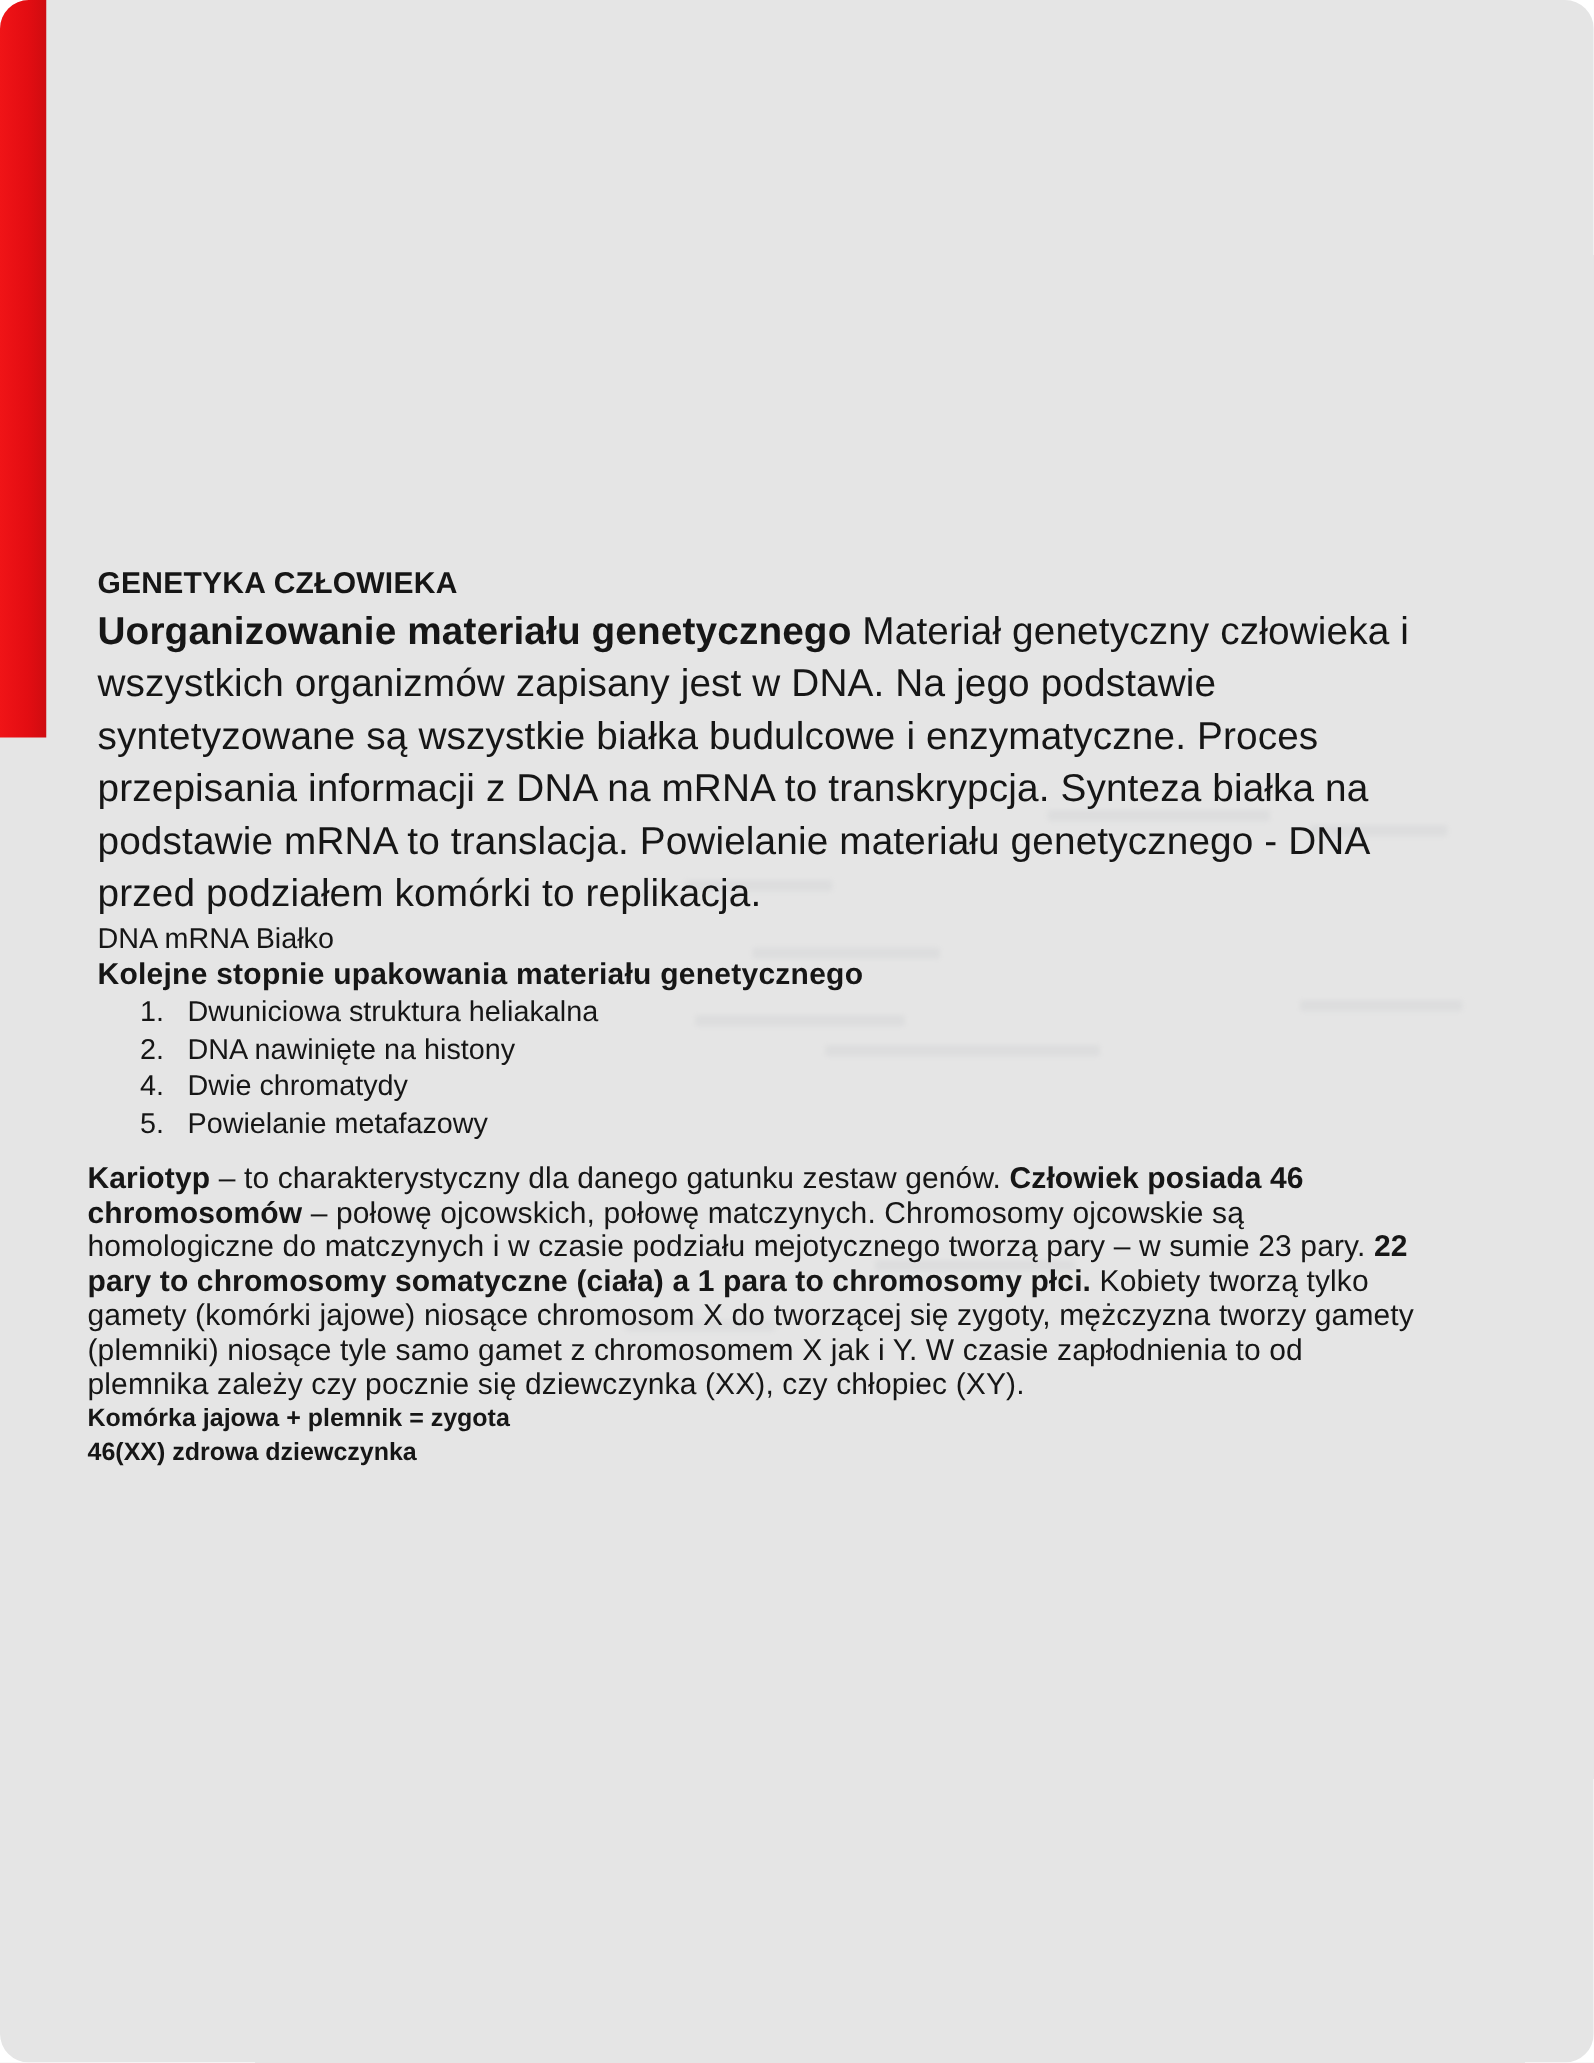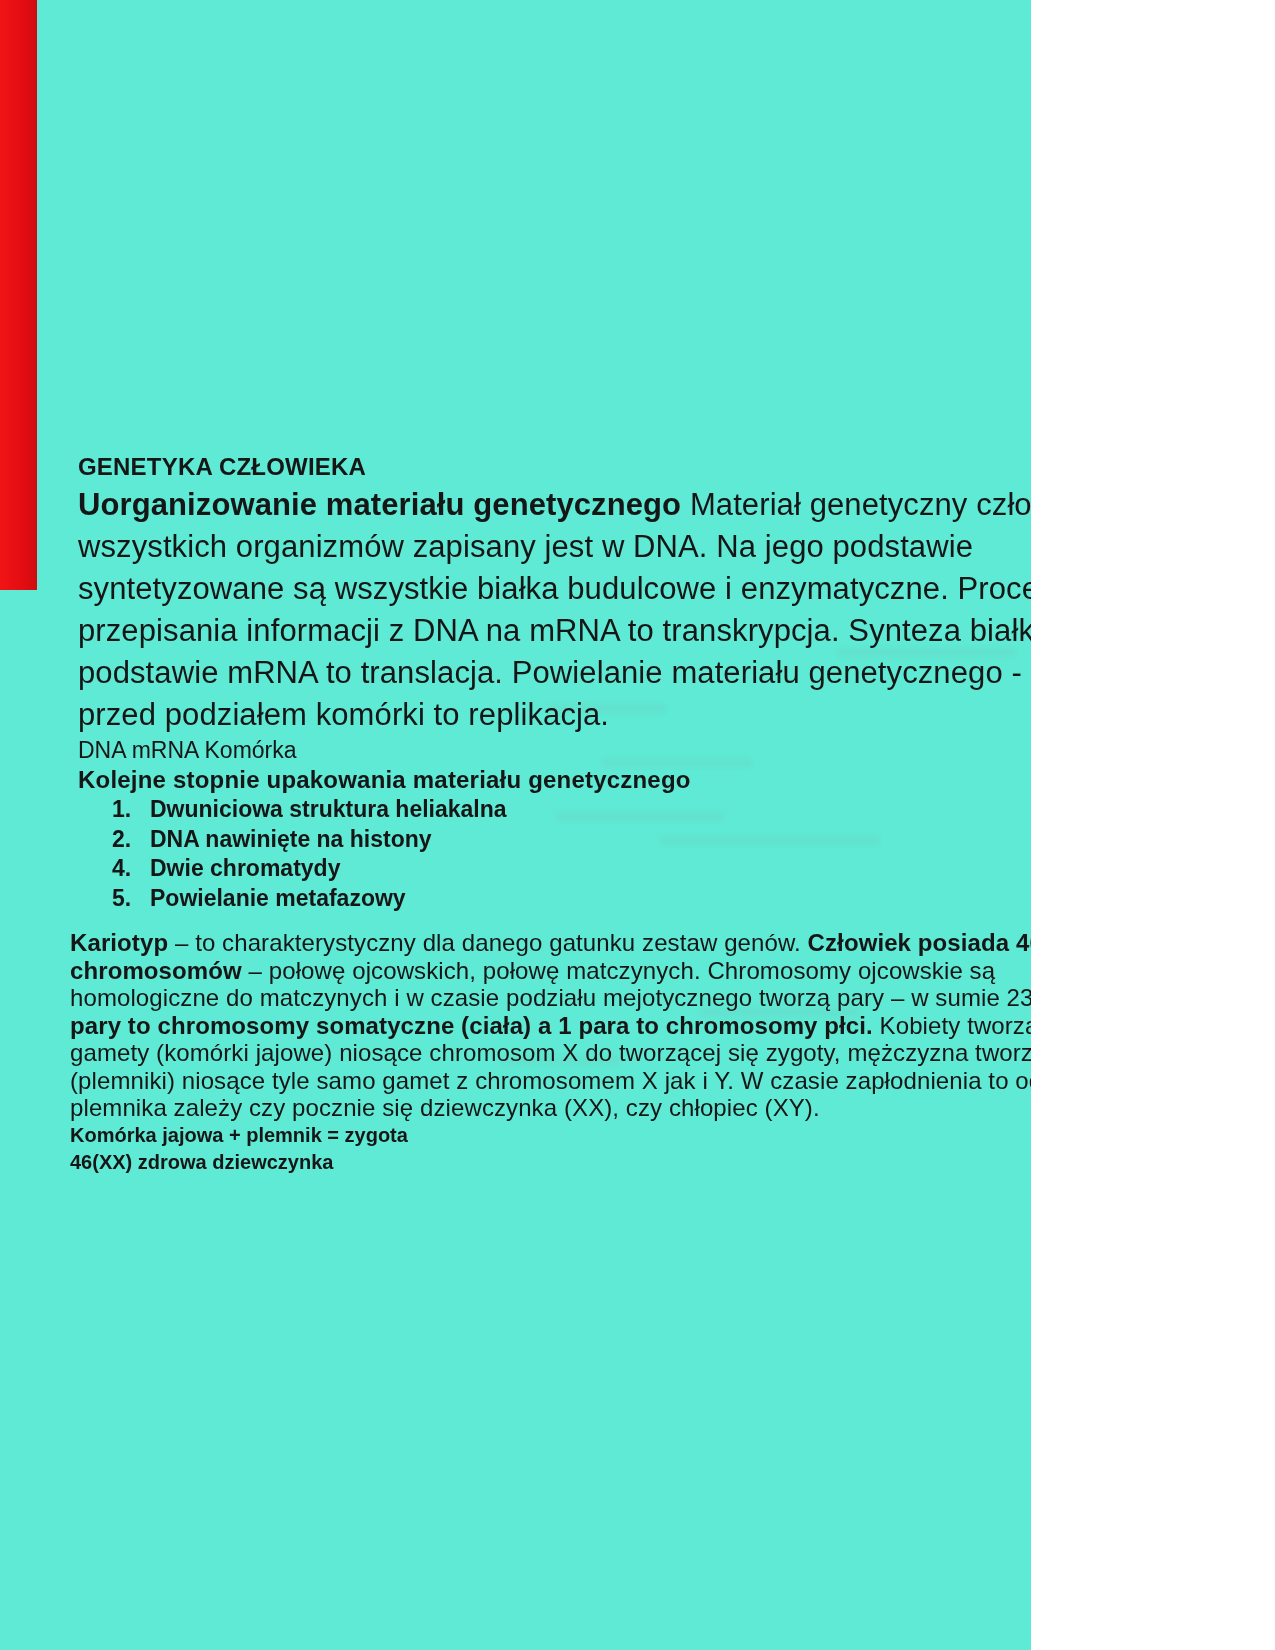--- a/index.html
+++ b/index.html
@@ -1,23 +1,24 @@
 <!DOCTYPE html>
 <html><head>
 <meta charset="utf-8">
 <style>
   html, body { margin: 0; padding: 0; background: #ffffff; }
   .page {
     position: relative;
-    width: 1031px;
+    width: 1275px;
     height: 1650px;
-    background: #5eead4;
+    background: #e5e5e5;
     overflow: hidden;
     font-family: "Liberation Sans", sans-serif;
     color: #161616;
+    border-radius: 23px;
   }
   .red-stripe {
     position: absolute;
     left: 0; top: 0;
     width: 37px; height: 590px;
     background: linear-gradient(90deg, #f01417 0%, #e30d12 60%, #cf0c10 100%);
   }
   .content {
     position: absolute;
     left: 78px; top: 452px;
@@ -45,21 +46,20 @@
   .section-heading {
     font-size: 24px;
     font-weight: bold;
     line-height: 30px;
     margin: 0;
     letter-spacing: 0.2px;
   }
   .num-list {
     margin: 0 0 16px 34px;
     padding: 0;
-    font-weight: bold;
   }
   .num-list .row {
     font-size: 23px;
     line-height: 29.5px;
   }
   .num-list .num {
     display: inline-block;
     width: 38px;
   }
   .para-sm {
@@ -100,21 +100,21 @@
   <div class="bleed" style="left:500px; top:1056px; width:120px; height:9px;"></div>
   <div class="bleed" style="left:1048px; top:660px; width:110px; height:9px;"></div>
   <div class="bleed" style="left:1040px; top:800px; width:130px; height:9px;"></div>
 
   <div class="content">
 
     <h1 class="doc-title">GENETYKA CZŁOWIEKA</h1>
 
     <p class="para-lg"><span class="bold">Uorganizowanie materiału genetycznego</span><span> Materiał genetyczny człowieka i wszystkich organizmów zapisany jest w DNA. Na jego podstawie syntetyzowane są wszystkie białka budulcowe i enzymatyczne. Proces przepisania informacji z DNA na mRNA to transkrypcja. Synteza białka na podstawie mRNA to translacja. Powielanie materiału genetycznego - DNA przed podziałem komórki to replikacja.</span></p>
 
-    <p class="dna-line">DNA mRNA Komórka</p>
+    <p class="dna-line">DNA mRNA Białko</p>
 
     <h2 class="section-heading">Kolejne stopnie upakowania materiału genetycznego</h2>
 
     <div class="num-list">
       <div class="row"><span class="num">1.</span><span>Dwuniciowa struktura heliakalna</span></div>
       <div class="row"><span class="num">2.</span><span>DNA nawinięte na histony</span></div>
       <div class="row"><span class="num">4.</span><span>Dwie chromatydy</span></div>
       <div class="row"><span class="num">5.</span><span>Powielanie metafazowy</span></div>
     </div>
 

